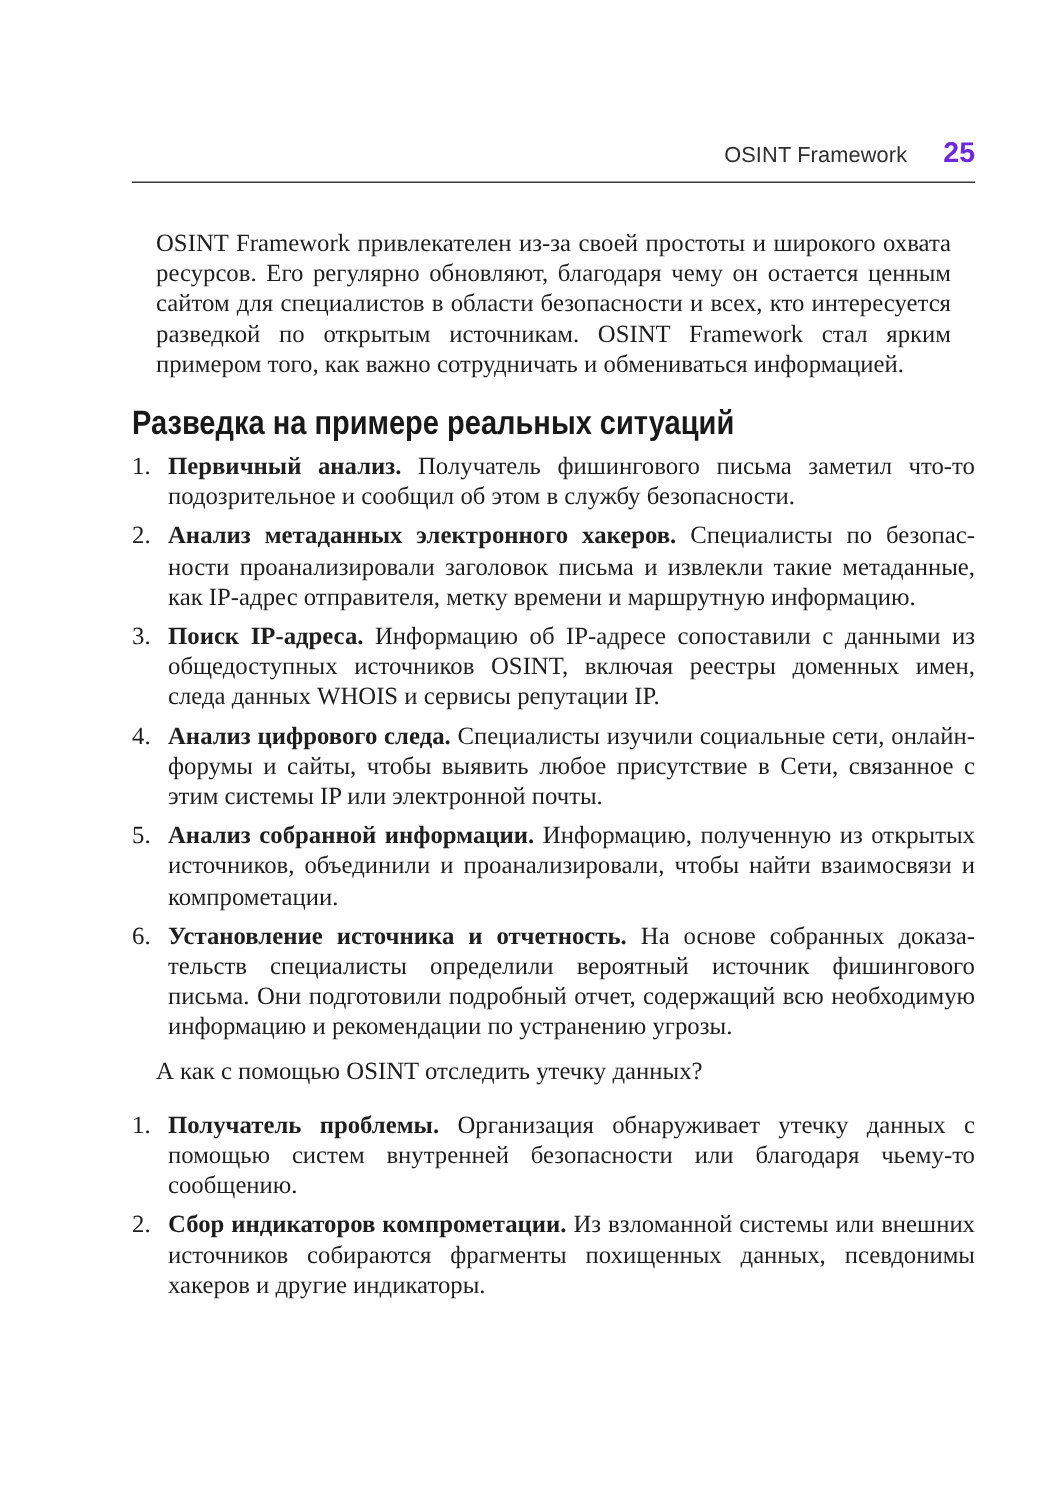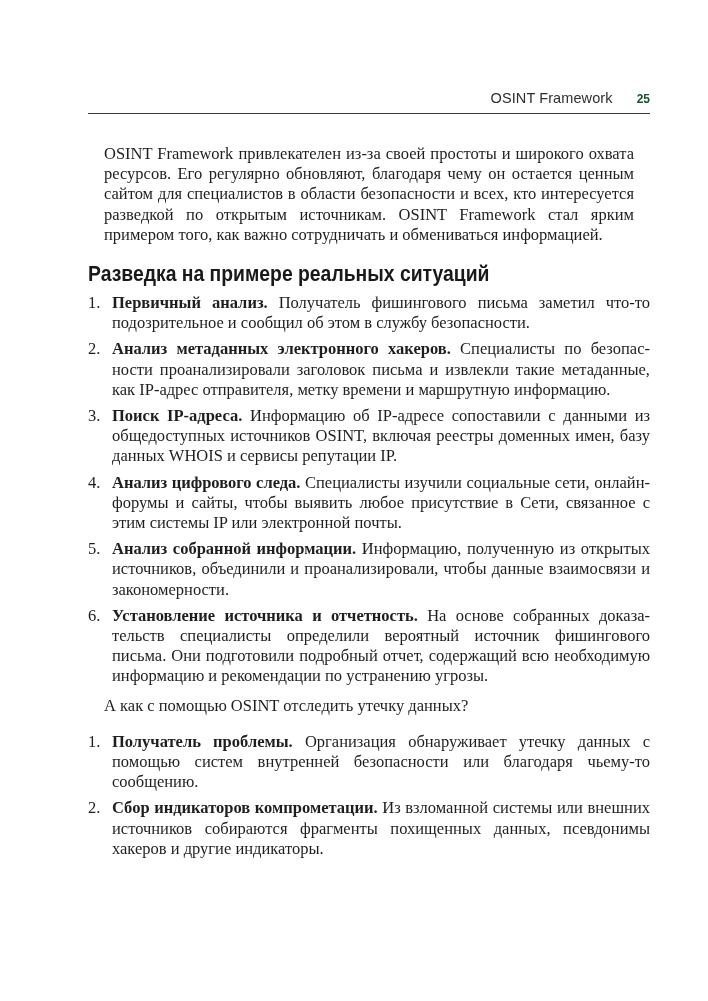--- a/index.html
+++ b/index.html
@@ -29,23 +29,23 @@
     border-bottom: 1.6px solid #3a3a3a;
     font-family: "Liberation Sans", sans-serif;
   }
   .running-title {
     font-size: 14.5px;
     font-weight: 500;
     color: #2e2e2e;
     letter-spacing: 0.1px;
   }
   .page-number {
-    font-size: 12px;
+    font-size: 19px;
     font-weight: 700;
-    color: #14532d;
+    color: #6d28d9;
     margin-top: 30px;
   }
   .para {
     margin: 16px;
     text-align: justify;
     font-size: 16.5px;
     line-height: 20.2px;
     hyphens: manual;
   }
   .intro { margin-top: 30px; }
@@ -106,29 +106,29 @@
       <li>
         <span class="num">1.</span>
         <p class="body"><b>Первичный анализ.</b> <span>Получатель фишингового письма заметил что-то подозрительное и сообщил об этом в службу безопасности.</span></p>
       </li>
       <li>
         <span class="num">2.</span>
         <p class="body"><b>Анализ метаданных электронного хакеров.</b> <span>Специалисты по безопас­ности проанализировали заголовок письма и извлекли такие мета­данные, как IP-адрес отправителя, метку времени и маршрутную информацию.</span></p>
       </li>
       <li>
         <span class="num">3.</span>
-        <p class="body"><b>Поиск IP-адреса.</b> <span>Информацию об IP-адресе сопоставили с данными из общедоступных источников OSINT, включая реестры доменных имен, базу данных WHOIS и сервисы репутации IP.</span></p>
+        <p class="body"><b>Поиск IP-адреса.</b> <span>Информацию об IP-адресе сопоставили с данными из общедоступных источников OSINT, включая реестры доменных имен, следа данных WHOIS и сервисы репутации IP.</span></p>
       </li>
       <li>
         <span class="num">4.</span>
         <p class="body"><b>Анализ цифрового следа.</b> <span>Специалисты изучили социальные сети, онлайн-форумы и сайты, чтобы выявить любое присутствие в Сети, связанное с этим системы IP или электронной почты.</span></p>
       </li>
       <li>
         <span class="num">5.</span>
-        <p class="body"><b>Анализ собранной информации.</b> <span>Информацию, полученную из открытых источников, объединили и проанализировали, чтобы данные взаимосвязи и закономерности.</span></p>
+        <p class="body"><b>Анализ собранной информации.</b> <span>Информацию, полученную из открытых источников, объединили и проанализировали, чтобы найти взаимосвязи и компрометации.</span></p>
       </li>
       <li>
         <span class="num">6.</span>
         <p class="body"><b>Установление источника и отчетность.</b> <span>На основе собранных доказа­тельств специалисты определили вероятный источник фишингового письма. Они подготовили подробный отчет, содержащий всю необходи­мую информацию и рекомендации по устранению угрозы.</span></p>
       </li>
     </ol>
 
     <p class="para question">А как с помощью OSINT отследить утечку данных?</p>
 
     <ol class="steps">

